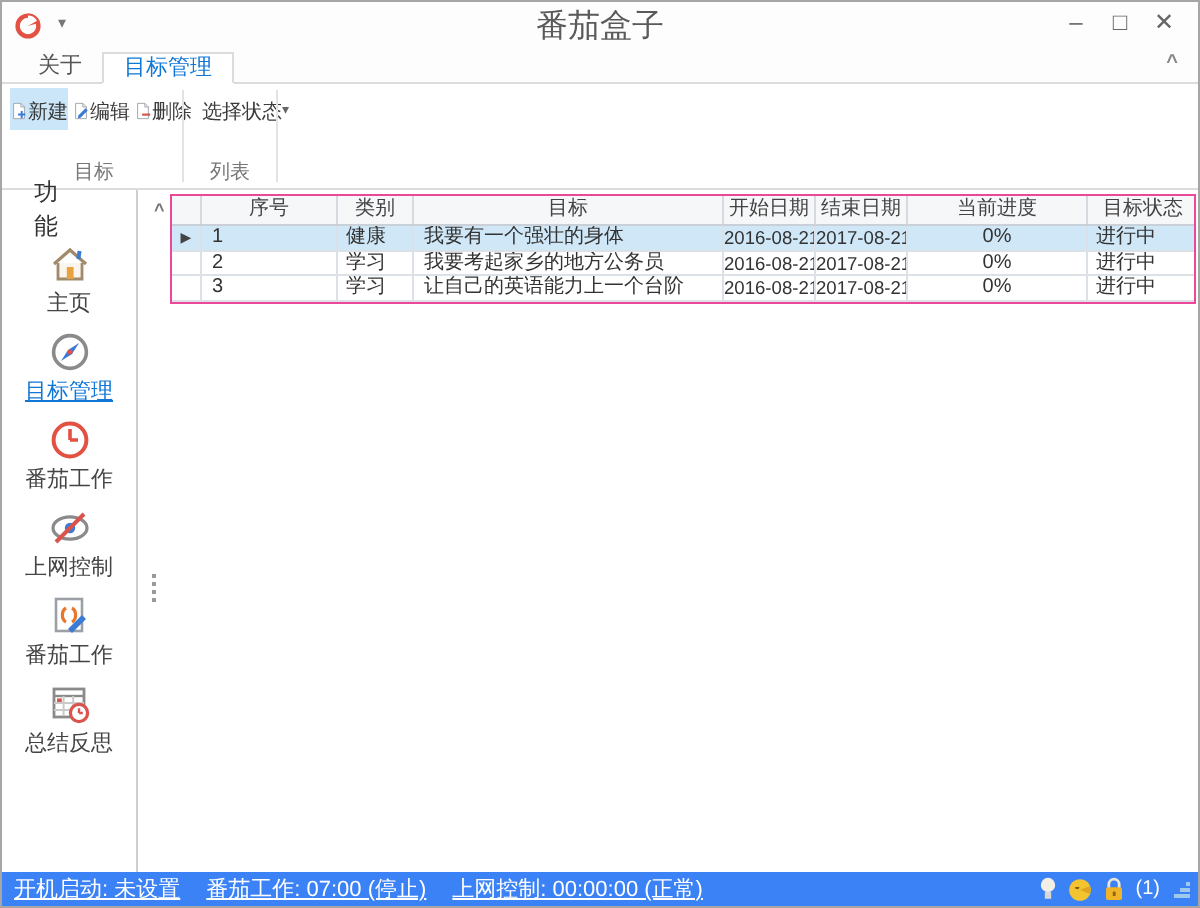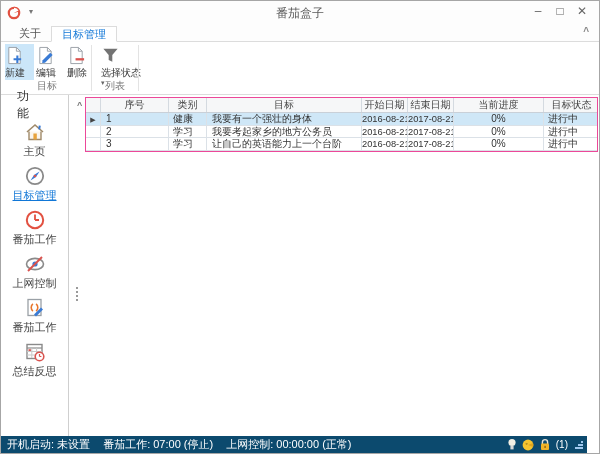--- a/index.html
+++ b/index.html
@@ -7,33 +7,33 @@
   .window{
     width:600px;height:454px;background:#fff;position:relative;
     border:1px solid #a6a6a6;overflow:hidden;
     font-family:"Liberation Sans","DejaVu Sans",sans-serif;color:#333;
   }
   
   .titlebar{height:25px;position:relative;background:#fdfdfd;}
   .qat-icon{position:absolute;left:6px;top:5px;width:14px;height:14px;}
   .qat-drop{position:absolute;left:28px;top:6px;font-size:8px;color:#777;}
   .title{position:absolute;left:0;right:0;top:0;height:25px;line-height:25px;
-         text-align:center;font-size:12px;color:#5a5a5a;}
+         text-align:center;font-size:16px;color:#5a5a5a;}
   .winbtns{position:absolute;right:6px;top:0;height:22px;display:flex;gap:0;}
   .winbtn{width:22px;height:22px;text-align:center;line-height:20px;font-size:12px;color:#666;cursor:default;}
   
   .tabrow{height:16px;display:flex;padding-left:8px;border-bottom:1px solid #dcdcdc;position:relative;background:#fdfdfd;}
   .tab{padding:0 10px;font-size:11px;line-height:15px;color:#555;}
   .tab.active{background:#fff;border:1px solid #dcdcdc;border-bottom:1px solid #fff;
               margin-bottom:-1px;color:#1177d7;}
   .ribbon-collapse{position:absolute;right:10px;top:0px;font-size:10px;color:#888;font-weight:bold;}
   
   .ribbon{height:53px;background:#fff;border-bottom:1px solid #dcdcdc;position:relative;
           display:flex;align-items:flex-start;padding:2px 0 0 3px;}
-  .rbtn{width:29px;margin:0 1px;display:flex;flex-direction:column;
+  .rbtn{width:29px;margin:0 1px;display:flex;align-items:center;
         padding-top:2px;font-size:10px;color:#3b3b3b;}
   .rbtn svg{width:19px;height:19px;}
   .rbtn .lbl{margin-top:1px;white-space:nowrap;}
   .rbtn.checked{background:#cbe6f9;}
   .rbtn.wide{width:42px;}
   .rbtn .drop{font-size:7px;color:#666;line-height:6px;}
   .rgroup-label{position:absolute;bottom:1px;font-size:10px;color:#777;text-align:center;}
   .rsep{position:absolute;top:3px;bottom:3px;width:1px;background:#e3e3e3;}
   
   .content{position:absolute;top:94px;left:0;right:0;bottom:17px;display:flex;background:#fff;}
@@ -61,22 +61,22 @@
   .c.cat{width:38px;padding-left:4px;}
   .c.goal{width:155px;padding-left:5px;}
   .c.d1,.c.d2{width:46px;text-align:center;font-size:9.3px;padding:0;}
   .c.prog{width:90px;text-align:center;}
   .c.stat{width:55px;padding-left:4px;border-right:none;}
   .thead .c.num,.thead .c.cat,.thead .c.goal,.thead .c.stat{text-align:center;padding:0;}
   .thead .c.d1,.thead .c.d2{font-size:10px;}
   .trow.selected{background:#cfe7f7;}
   .marker{font-size:7px;color:#444;}
   
-  .statusbar{position:absolute;left:0;right:12px;bottom:0;height:17px;background:#0c4a6e;color:#fff;
-             display:flex;align-items:center;font-size:11px;padding-left:6px;}
+  .statusbar{position:absolute;left:0;right:0;bottom:0;height:17px;background:#3b82f6;color:#fff;
+             display:flex;align-items:center;font-size:11px;padding-left:6px;text-decoration:underline;}
   .statusbar .seg{margin-right:13px;white-space:nowrap;}
   .sb-right{position:absolute;right:4px;top:0;height:17px;display:flex;align-items:center;gap:5px;}
   .sb-right svg{display:block;}
   .sb-badge{font-size:10px;color:#fff;}
   .grip{display:flex;flex-direction:column;align-items:flex-end;gap:1px;margin-left:2px;}
   .grip i{display:block;width:2px;height:2px;background:#9fc8ef;}
 </style>
 </head>
 <body>
 

